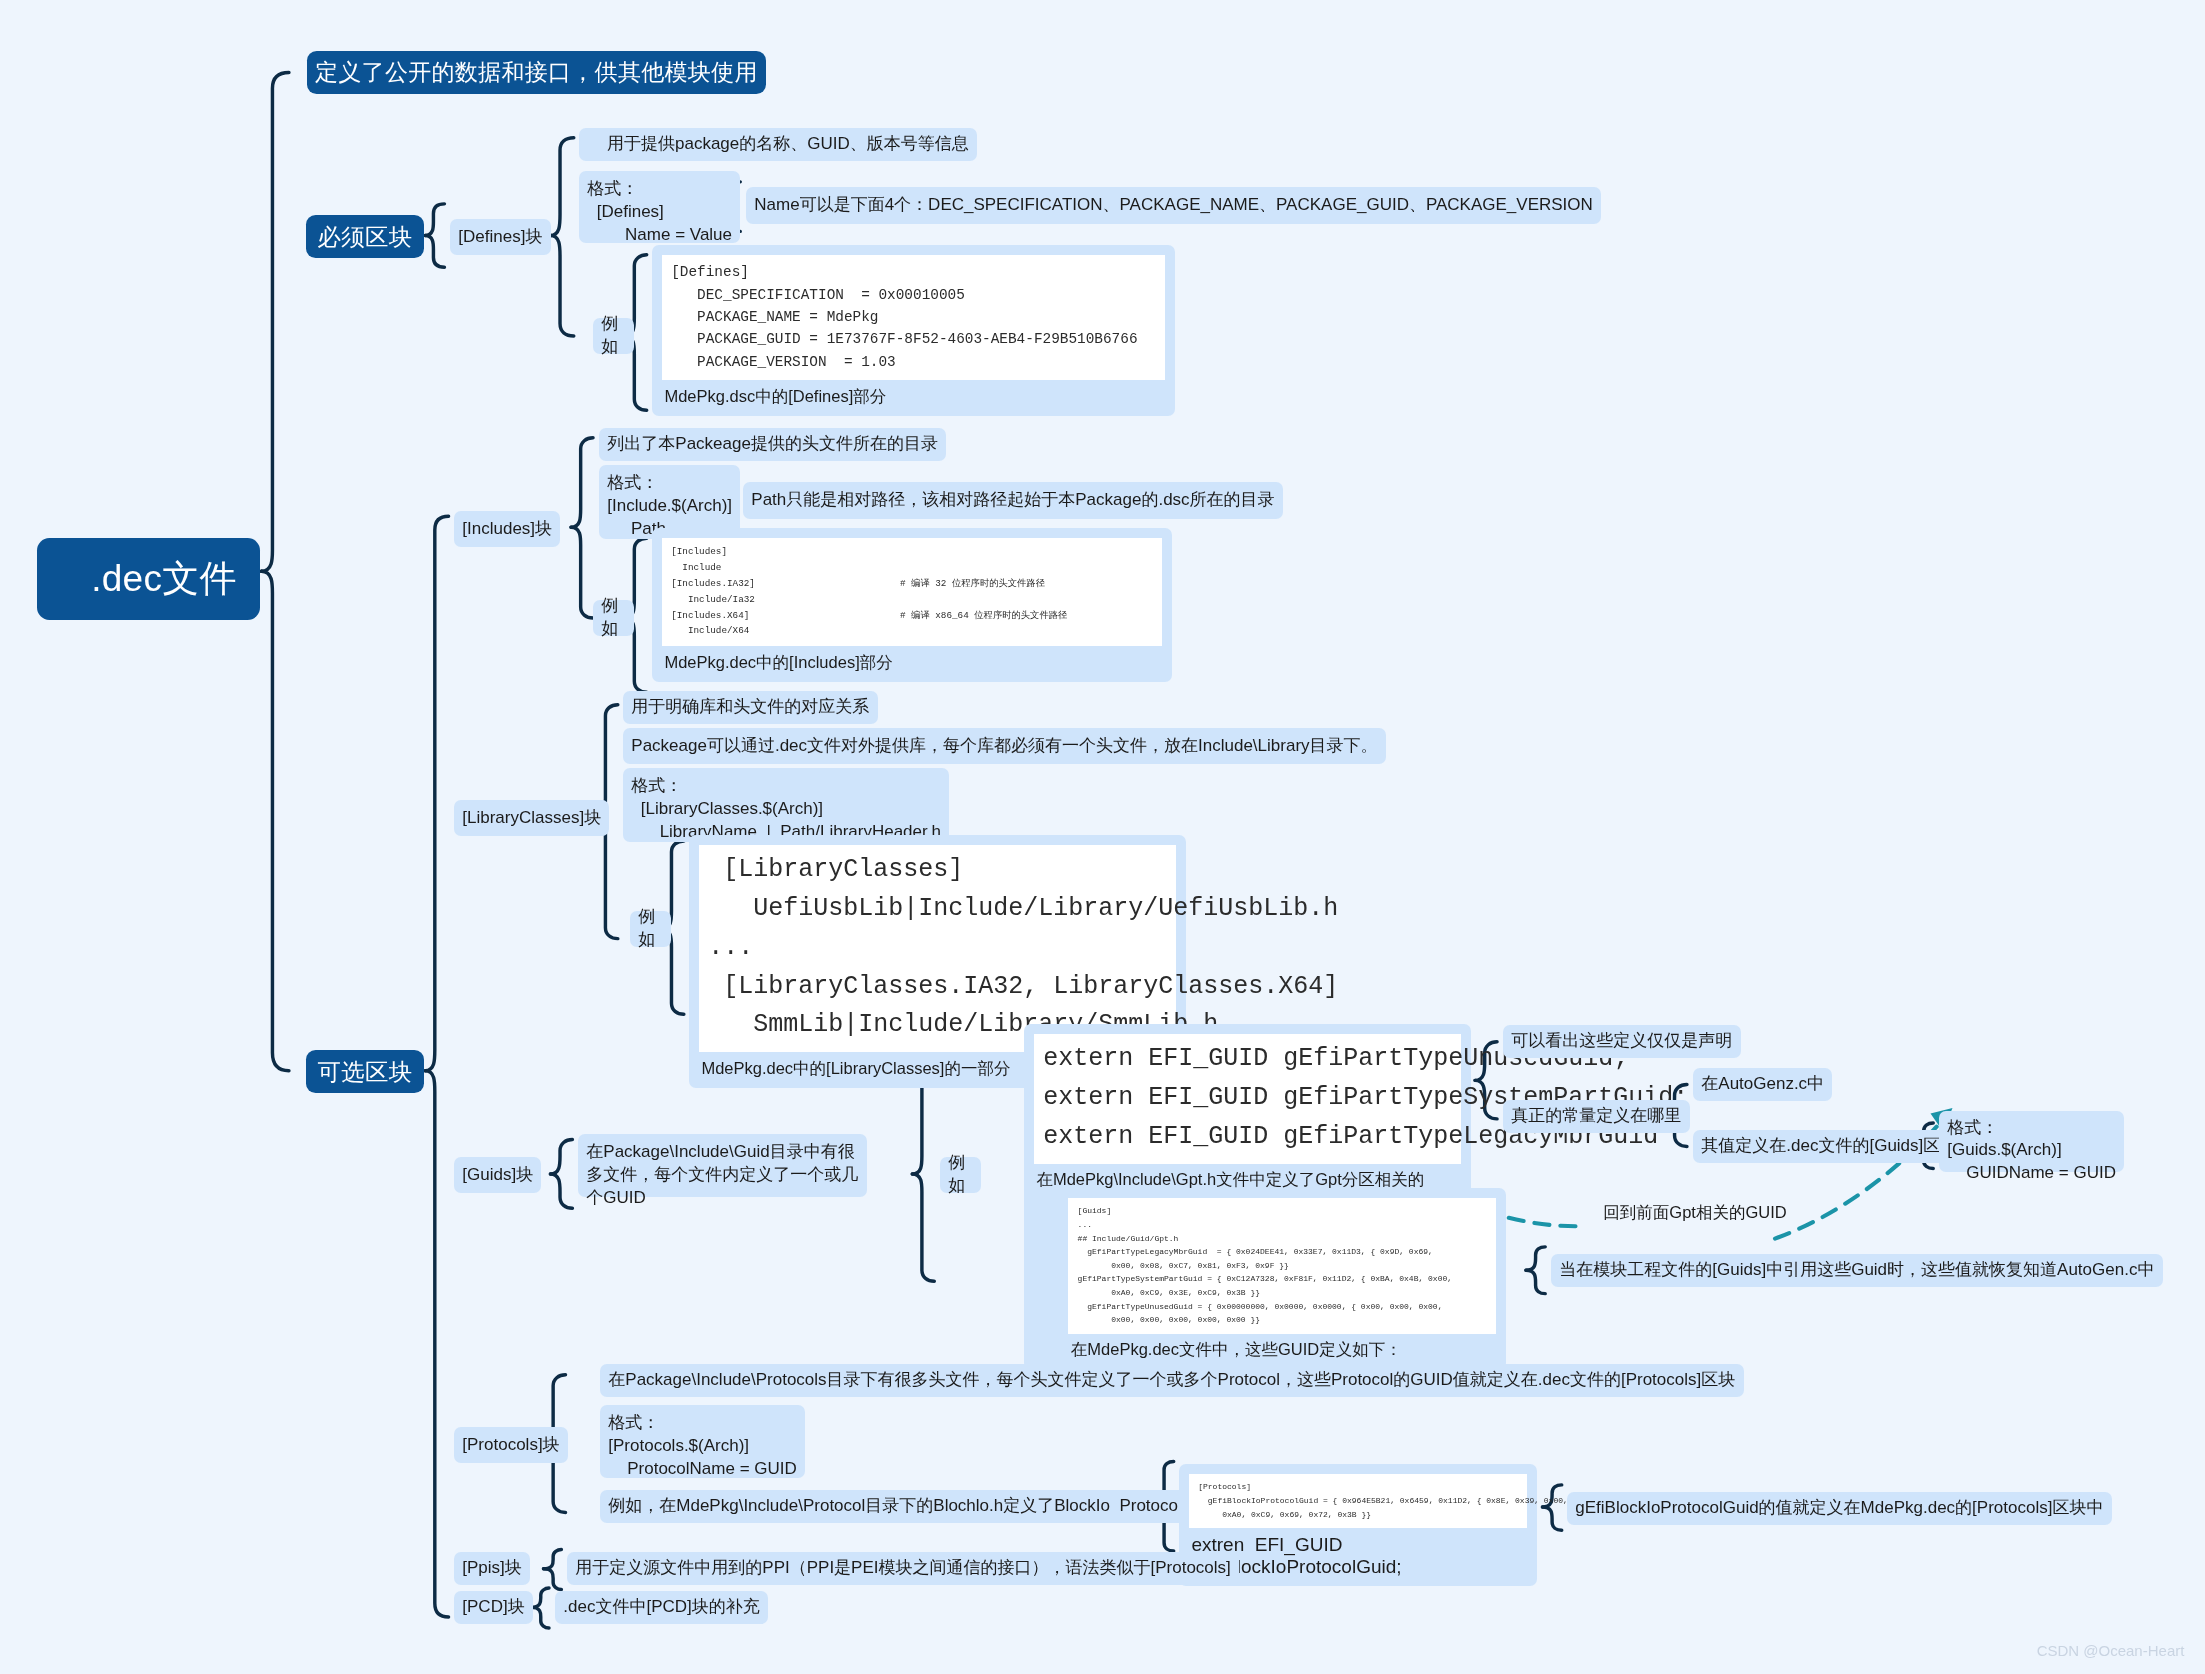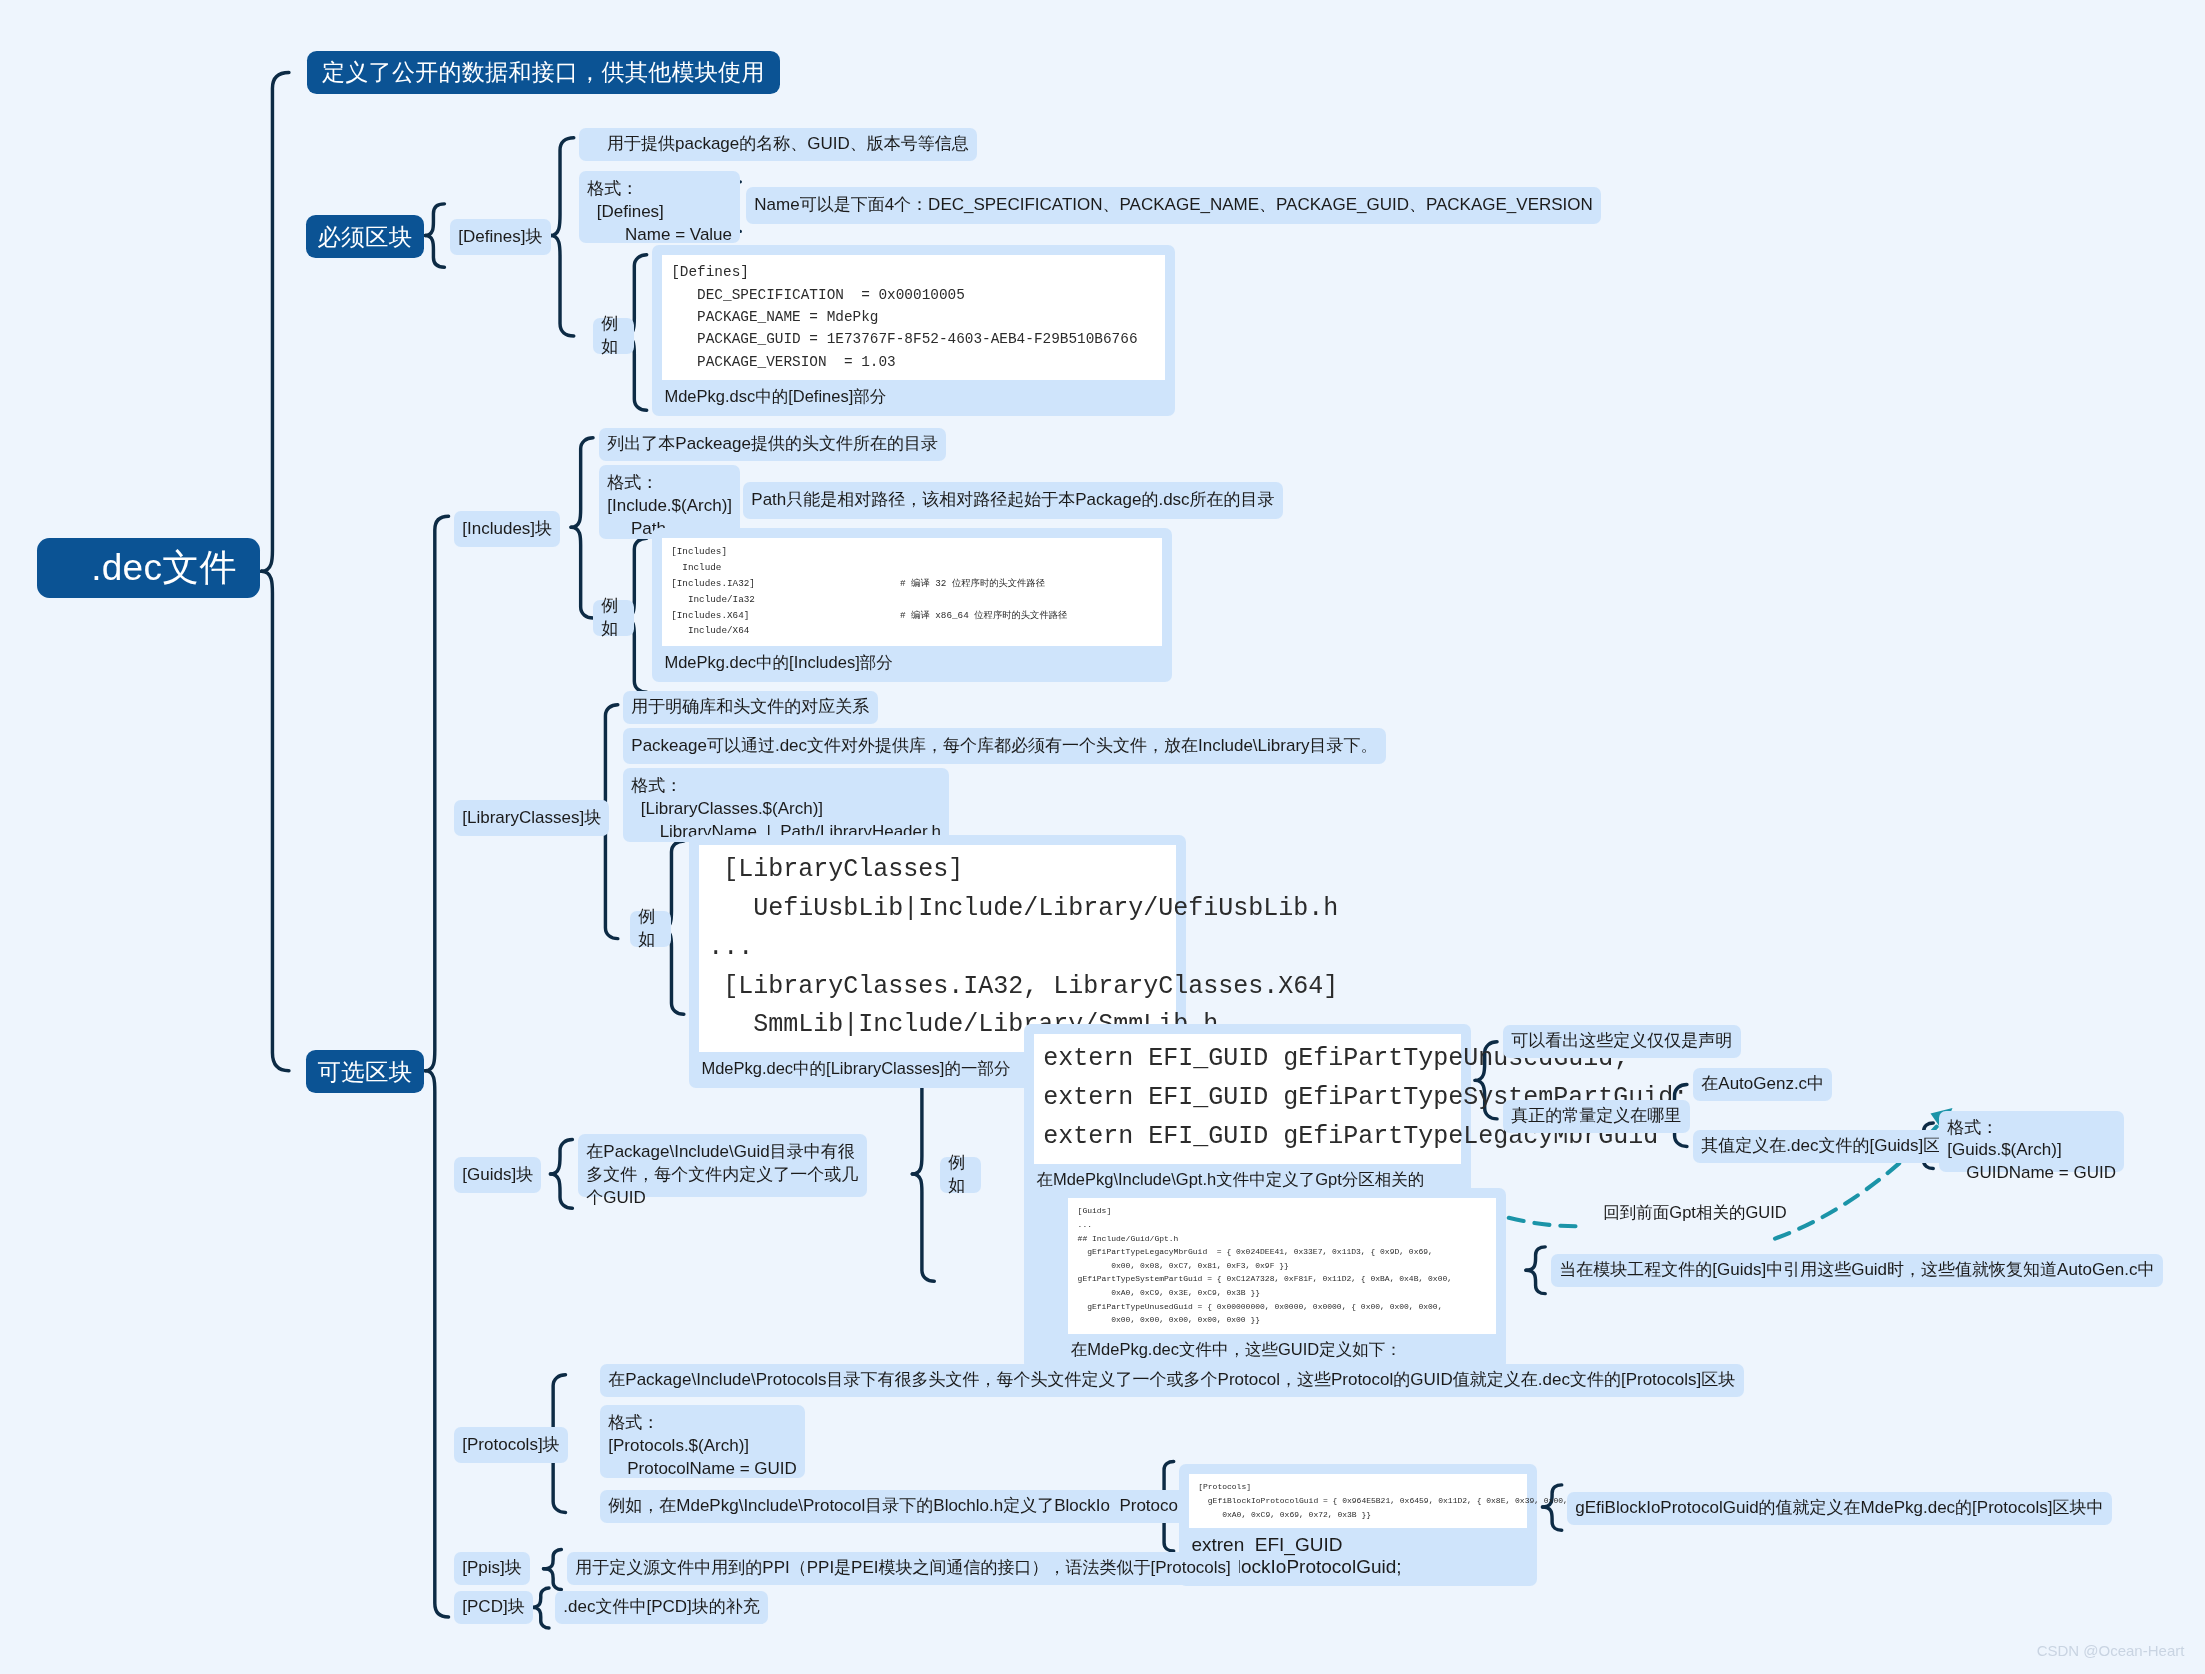--- a/index.html
+++ b/index.html
@@ -24,21 +24,21 @@
     border-radius:9.6px;
     display:flex; align-items:center; justify-content:center;
     text-align:center;
     font-weight:400;
     letter-spacing:0.3px;
   }
   .root {
     font-size:37px; border-radius:12.4px;
   }
   .dark.mid { font-size:23.4px; }
-  .dark.top { font-size:23px; padding:0 15px; }
+  .dark.top { font-size:23px; padding:0 8px; }
 
   
   .codepad {
     background:#cfe4fb;
     border-radius:6.9px;
     padding:9.6px 9.6px 8.3px 9.6px;
     position:absolute;
   }
   .codepad .sheet {
     background:#ffffff;
@@ -153,21 +153,21 @@
       <path d="M 2290 1782 C 2180 1782 2060 1730 1970 1660"></path>
       <path d="M 2580 1800 C 2690 1760 2780 1680 2830 1620"></path>
     </g>
     <g fill="#1b94a8" stroke="none">
       <polygon points="1838,1770 1824,1742 1856,1744"></polygon>
       <polygon points="1960,1650 1992,1660 1970,1684"></polygon>
       <polygon points="2838,1610 2806,1618 2824,1644"></polygon>
     </g>
   </svg>
 
-  <div class="node dark root" style="left:37px; top:538px; width:223px; height:60px;padding-left:31px;">
+  <div class="node dark root" style="left:37px; top:538px; width:223px; height:82px;padding-left:31px;">
     <span>.dec文件</span>
   </div>
 
   <div class="node dark top" style="left:307px; top:51px; height:43px;">
     <span>定义了公开的数据和接口，供其他模块使用</span>
   </div>
 
   <div class="node dark mid" style="left:306px; top:215px; width:118px; height:43px;">
     <span>必须区块</span>
   </div>

